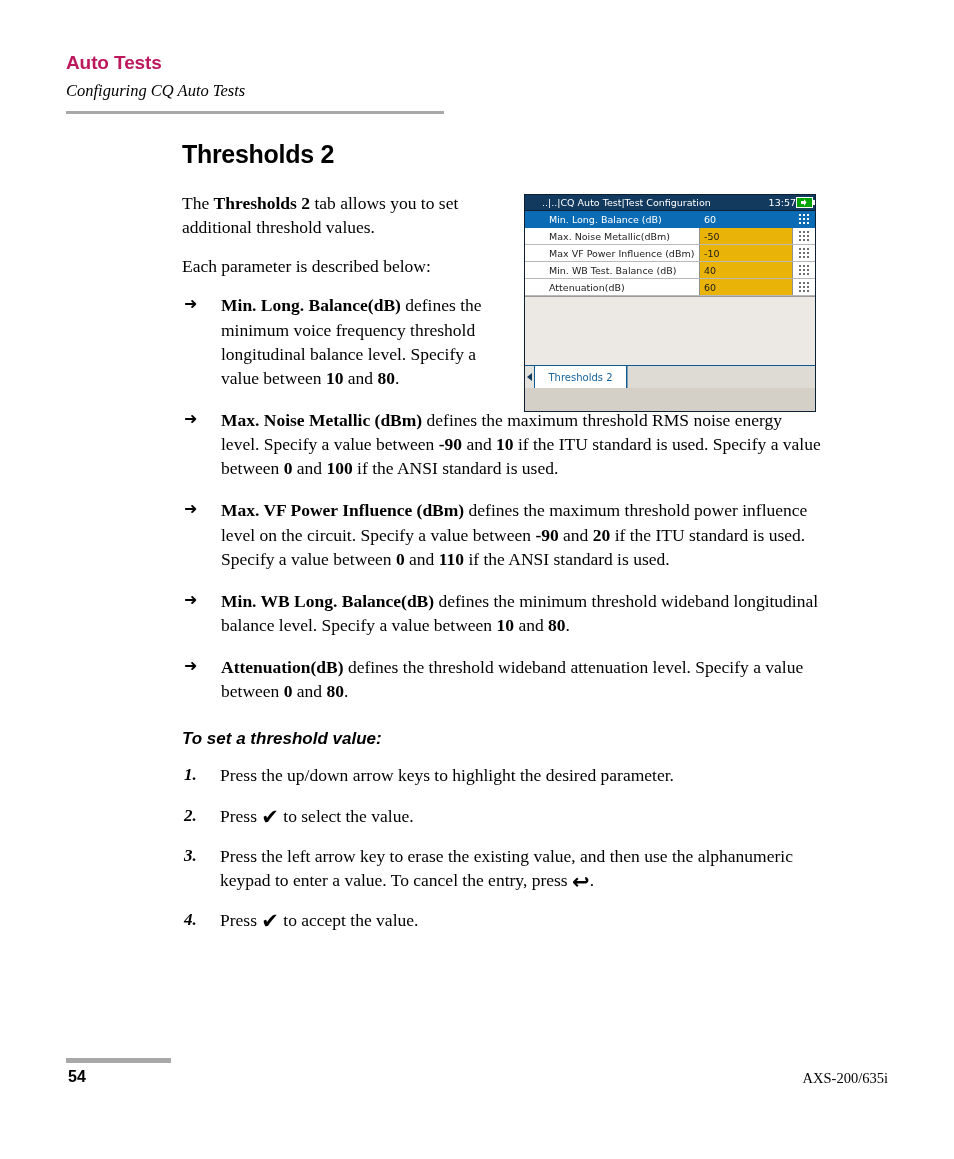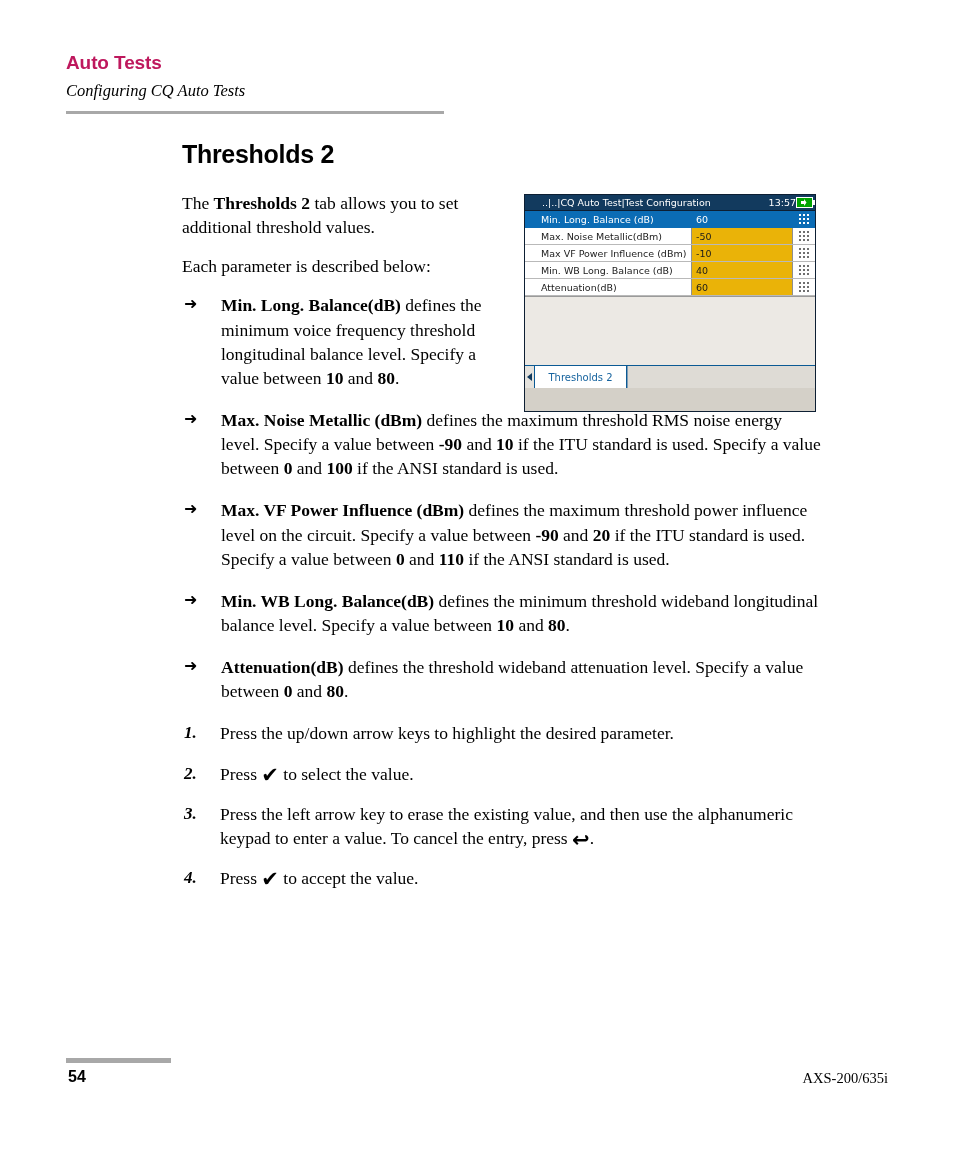--- a/index.html
+++ b/index.html
@@ -229,20 +229,21 @@
     color: #ffffff;
     border-bottom: 1px solid #0b6cb5;
   }
   .dev-row .label {
     width: 166px;
     padding-left: 16px;
     display: flex;
     align-items: center;
     box-sizing: border-box;
     white-space: nowrap;
+    margin-left: 8px;
   }
   .dev-row .value {
     flex: 1;
     padding-left: 4px;
     display: flex;
     align-items: center;
     box-sizing: border-box;
     border-left: 1px solid #8f8f8f;
     border-right: 1px solid #8f8f8f;
     background: #eab308;
@@ -384,20 +385,21 @@
       <span class="marker">➜</span>
       <b>Min. WB Long. Balance(dB)</b><span> defines the minimum threshold wideband longitudinal balance level. Specify a value between </span><b>10</b><span> and </span><b>80</b><span>.</span>
     </li>
 
     <li class="wide">
       <span class="marker">➜</span>
       <b>Attenuation(dB)</b><span> defines the threshold wideband attenuation level. Specify a value between </span><b>0</b><span> and </span><b>80</b><span>.</span>
     </li>
   </ul>
 
+  <div class="proc-heading">To set a threshold value:</div>
 
   <ol class="steps">
     <li>
       <span class="num">1.</span>
       <span>Press the up/down arrow keys to highlight the desired parameter.</span>
     </li>
     <li>
       <span class="num">2.</span>
       <span>Press </span><span class="glyph-check">✔</span><span> to select the value.</span>
     </li>
@@ -473,21 +475,21 @@
               <i></i>
               <i></i>
               <i></i>
               <i></i>
               <i></i>
             </span>
           </span>
       </div>
 
       <div class="dev-row">
-        <span class="label">Min. WB Long. Balance (dB)</span>
+        <span class="label">Min. WB Test. Balance (dB)</span>
         <span class="value">40</span>
         <span class="grip">
             <span class="grip-dots">
               <i></i>
               <i></i>
               <i></i>
               <i></i>
               <i></i>
               <i></i>
               <i></i>

